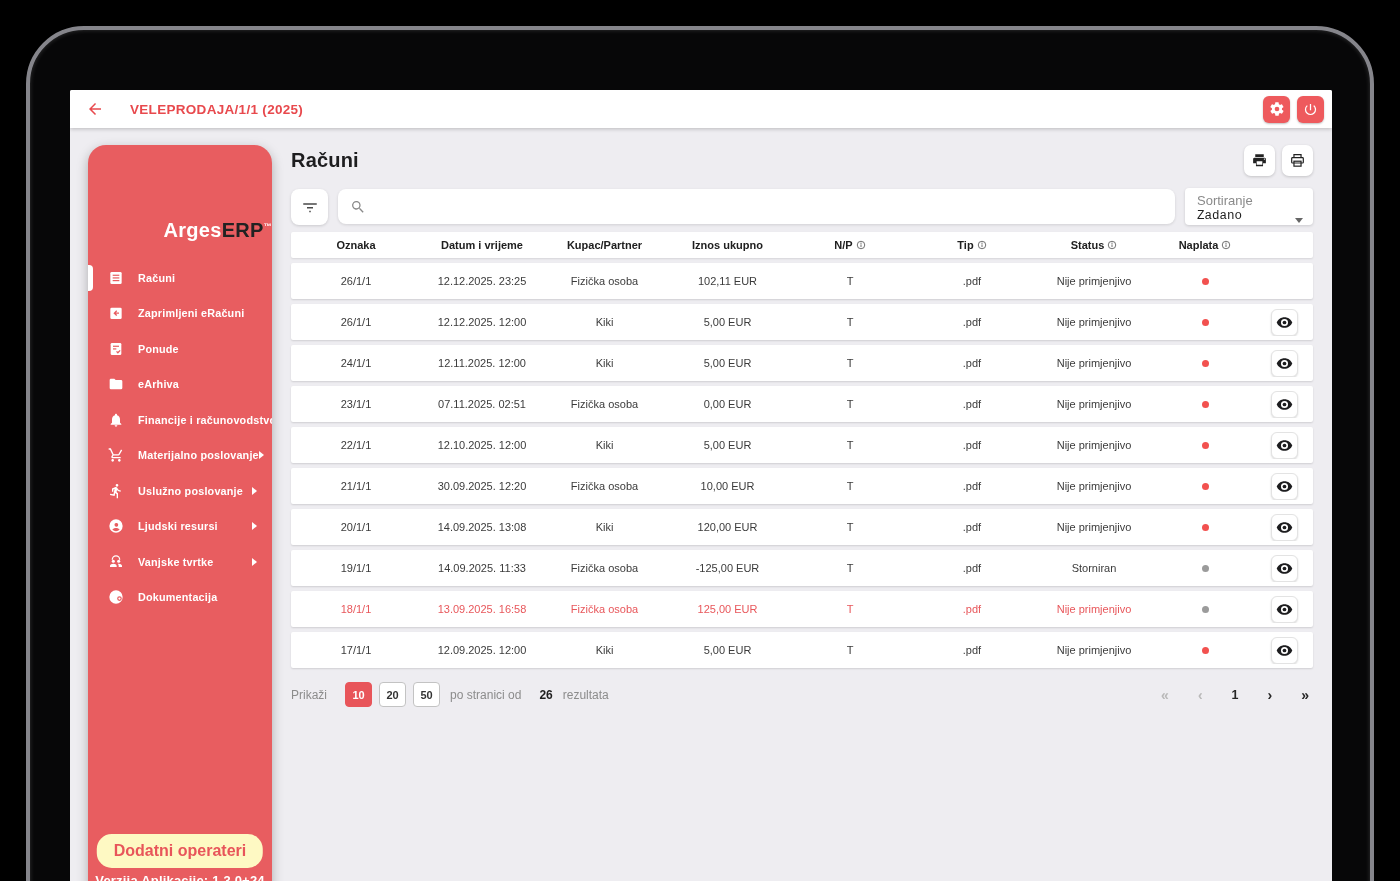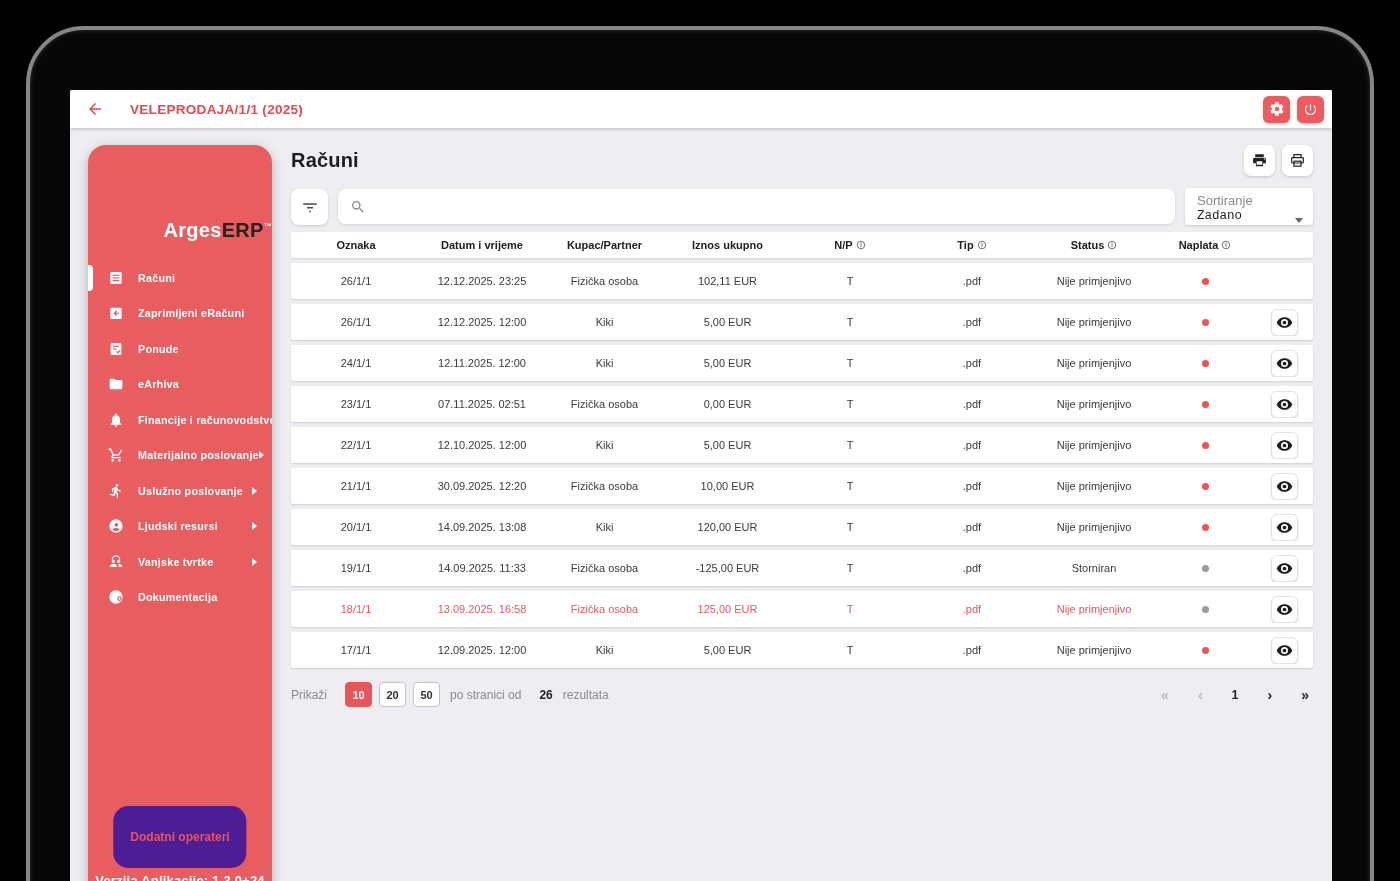--- a/index.html
+++ b/index.html
@@ -56,22 +56,22 @@
   .svgi{display:inline-flex;align-items:center;justify-content:center;}
   .nav-item .svgi{width:16px;height:16px;}
   .nav-item .svgi svg{width:16px;height:16px;}
   .nav-label{color:#fff;font-size:10.8px;font-weight:bold;letter-spacing:.2px;margin-left:14px;white-space:nowrap;}
   .chev{
     margin-left:auto;margin-right:15px;width:0;height:0;
     border-left:5px solid #fff;border-top:4px solid transparent;border-bottom:4px solid transparent;
   }
   .pill{
     position:absolute;bottom:40px;left:50%;transform:translateX(-50%);
-    background:#4c1d95;color:#e8555a;border:none;border-radius:15px;
-    padding:24px 17px;font-size:12px;font-weight:bold;cursor:pointer;white-space:nowrap;
+    background:#fef9c3;color:#e8555a;border:none;border-radius:15px;
+    padding:8px 17px;font-size:16px;font-weight:bold;cursor:pointer;white-space:nowrap;
     font-family:"Liberation Sans","DejaVu Sans",sans-serif;
   }
   .version{position:absolute;bottom:20px;width:100%;text-align:center;color:#fff;font-size:13px;font-weight:bold;letter-spacing:.2px;}
   
   .main{position:absolute;left:221px;top:0;right:19px;bottom:0;}
   .main-head{display:flex;align-items:center;justify-content:space-between;margin-top:15px;height:34px;}
   .page-title{margin:0;font-size:20px;font-weight:bold;color:#1d1d1f;letter-spacing:.2px;}
   .print-btns{display:flex;gap:7px;}
   .sq-btn{
     width:31px;height:31px;background:#fff;border:none;border-radius:7px;cursor:pointer;

